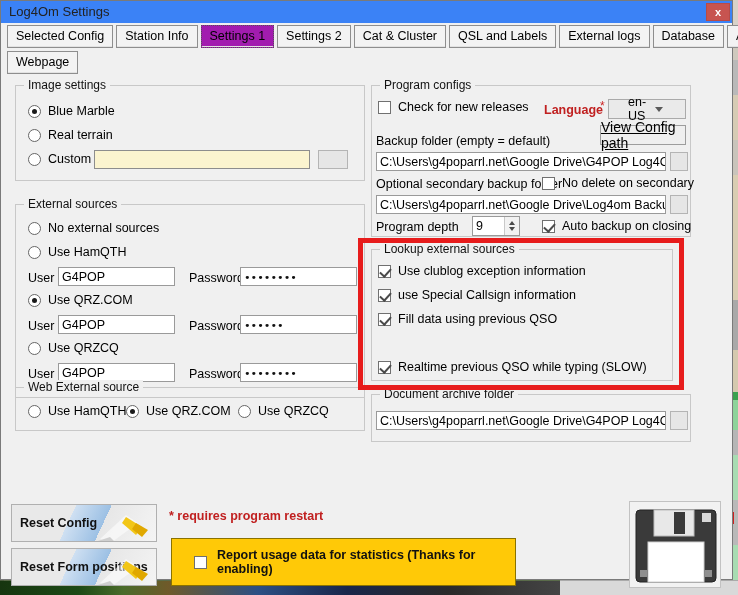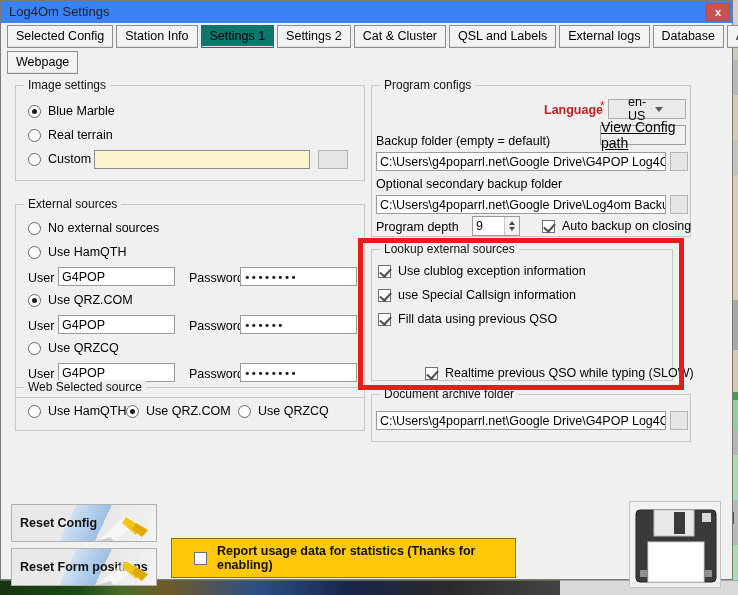--- a/index.html
+++ b/index.html
@@ -71,21 +71,21 @@
   }
 
   
   .tabstrip{padding:2px 0 0 6px;}
   .tabrow{display:flex;gap:3px;margin-bottom:3px;flex-wrap:nowrap;}
   .tab{
     border:1px solid #8e8e8e;background:#f3f3f3;padding:3px 8px 4px 8px;
     font-size:12.5px;line-height:14px;cursor:pointer;white-space:nowrap;
     box-shadow:inset 0 -1px 0 #e2e2e2;
   }
-  .tab.sel{border:1px dotted #555;background:#0f766e;text-align:right;}
+  .tab.sel{border:1px dotted #555;background:#a21caf;text-align:right;}
 
   
   .gb{position:absolute;border:1px solid #c8c8c8;box-sizing:border-box;}
   .gb>.lg{
     position:absolute;top:-8px;left:8px;background:#f0f0f0;
     padding:0 4px;font-size:12px;color:#111;white-space:nowrap;
   }
 
   .lbl{font-size:12.5px;color:#000;white-space:nowrap;}
 
@@ -254,54 +254,62 @@
       <span class="lbl">Use QRZCQ</span>
     </div>
 
     <span class="lbl" style="position:absolute;left:12px;top:162px;">User</span>
     <div class="txt" style="position:absolute;left:42px;top:158px;width:117px;">G4POP</div>
     <span class="lbl" style="position:absolute;left:173px;top:162px;">Password</span>
     <div class="txt pwd" style="position:absolute;left:224px;top:158px;width:117px;">••••••••</div>
   </div>
 
   <div class="gb" style="left:14px;top:386px;width:350px;height:44px;">
-    <div class="lg">Web Selected source</div>
+    <div class="lg">Web External source</div>
     <div class="radio" style="position:absolute;left:12px;top:16px;">
       <span class="rdo"></span>
       <span class="lbl">Use HamQTH</span>
     </div>
     <div class="radio" style="position:absolute;left:110px;top:16px;">
       <span class="rdo on"></span>
       <span class="lbl">Use QRZ.COM</span>
     </div>
     <div class="radio" style="position:absolute;left:222px;top:16px;">
       <span class="rdo"></span>
       <span class="lbl">Use QRZCQ</span>
     </div>
   </div>
 
   <div class="gb" style="left:370px;top:84px;width:320px;height:152px;">
     <div class="lg">Program configs</div>
 
+    <div class="check" style="position:absolute;left:6px;top:14px;">
+      <span class="cbx"></span>
+      <span class="lbl">Check for new releases</span>
+    </div>
 
     <span class="redtext" style="position:absolute;left:172px;top:17px;">Language</span>
     <span class="redstar" style="position:absolute;left:228px;top:13px;">*</span>
 
     <div class="combo" style="position:absolute;left:236px;top:13px;width:78px;">
       <span class="cv">en-US</span>
       <span class="arw"></span>
     </div>
 
     <div class="btn" style="position:absolute;left:228px;top:39px;width:86px;height:20px;">View Config path</div>
 
     <span class="lbl" style="position:absolute;left:4px;top:48px;">Backup folder (empty = default)</span>
     <div class="txt" style="position:absolute;left:4px;top:66px;width:290px;">C:\Users\g4poparrl.net\Google Drive\G4POP Log4OM\config\E</div>
     <div class="browse" style="position:absolute;left:298px;top:66px;width:18px;height:19px;"></div>
 
     <span class="lbl" style="position:absolute;left:4px;top:91px;">Optional secondary backup folder</span>
+    <div class="check" style="position:absolute;left:170px;top:90px;">
+      <span class="cbx"></span>
+      <span class="lbl">No delete on secondary</span>
+    </div>
     <div class="txt" style="position:absolute;left:4px;top:109px;width:290px;">C:\Users\g4poparrl.net\Google Drive\Log4om Backups</div>
     <div class="browse" style="position:absolute;left:298px;top:109px;width:18px;height:19px;"></div>
 
     <span class="lbl" style="position:absolute;left:4px;top:134px;">Program depth</span>
     <div class="spin" style="position:absolute;left:100px;top:130px;">
       <span class="sv">9</span>
       <span class="sb">
         <i class="up"></i>
         <i class="dn"></i>
       </span>
@@ -320,21 +328,21 @@
       <span class="lbl">Use clublog exception information</span>
     </div>
     <div class="check" style="position:absolute;left:6px;top:38px;">
       <span class="cbx on"></span>
       <span class="lbl">use Special Callsign information</span>
     </div>
     <div class="check" style="position:absolute;left:6px;top:62px;">
       <span class="cbx on"></span>
       <span class="lbl">Fill data using previous QSO</span>
     </div>
-    <div class="check" style="position:absolute;left:6px;top:116px;margin-left:47px;">
+    <div class="check" style="position:absolute;left:6px;top:110px;">
       <span class="cbx on"></span>
       <span class="lbl">Realtime previous QSO while typing (SLOW)</span>
     </div>
   </div>
   <div id="redbox"></div>
 
   <div class="gb" style="left:370px;top:393px;width:320px;height:48px;">
     <div class="lg">Document archive folder</div>
     <div class="txt" style="position:absolute;left:4px;top:16px;width:290px;">C:\Users\g4poparrl.net\Google Drive\G4POP Log4OM\config\V</div>
     <div class="browse" style="position:absolute;left:298px;top:16px;width:18px;height:19px;"></div>
@@ -352,22 +360,23 @@
   <div class="imgbtn resetbtn" style="left:10px;top:547px;width:146px;height:38px;">
     <span class="rtxt">Reset Form positions</span>
     <svg class="wand" viewBox="0 0 54 30">
       <polygon points="4,26 30,2 42,10 16,29" fill="#ffffff" opacity="0.55"></polygon>
       <polygon points="30,4 46,14 40,22 26,10" fill="#f2c617"></polygon>
       <polygon points="40,10 52,17 46,24 36,16" fill="#e0a800"></polygon>
       <polygon points="2,28 14,24 18,28 6,30" fill="#cfcfcf"></polygon>
     </svg>
   </div>
 
-
-  <div class="yellowbar" style="left:170px;top:537px;width:345px;height:40px;">
+  <div style="position:absolute;left:168px;top:508px;" class="redtext">* requires program restart</div>
+
+  <div class="yellowbar" style="left:170px;top:537px;width:345px;height:48px;">
     <span class="cbx"></span>
     <span class="ytxt">Report usage data for statistics (Thanks for enabling)</span>
   </div>
 
 
   <div class="savebtn" style="left:628px;top:500px;width:92px;height:87px;">
     <svg viewBox="0 0 92 87" width="92" height="87">
       <rect x="6" y="8" width="80" height="72" rx="4" fill="#3a3a3a" stroke="#222"></rect>
       <rect x="24" y="8" width="40" height="26" fill="#e8e8e8" stroke="#bbb"></rect>
       <rect x="44" y="10" width="11" height="22" fill="#3a3a3a"></rect>

